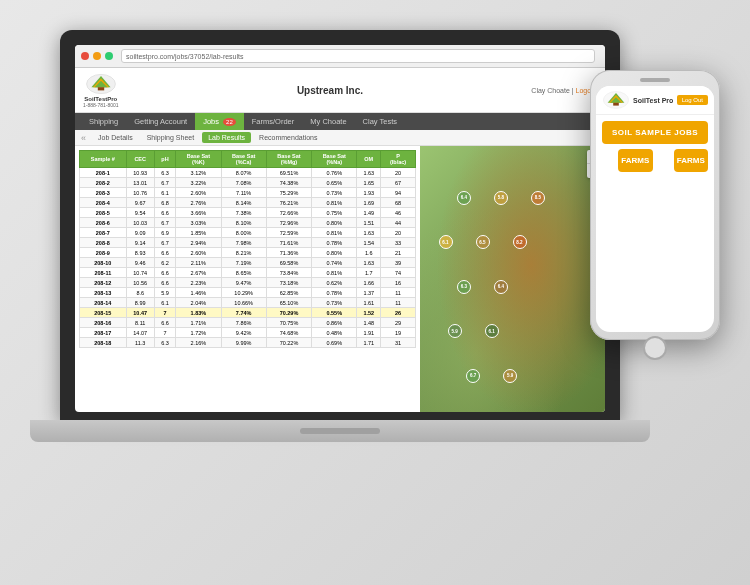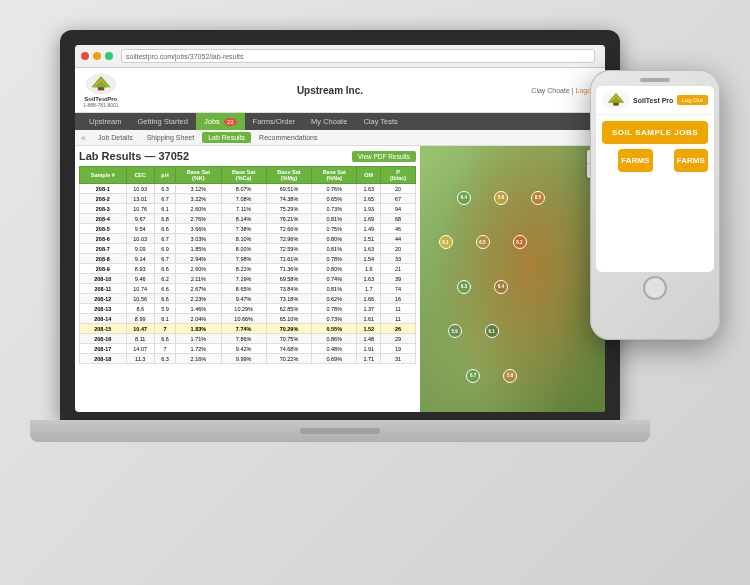--- a/index.html
+++ b/index.html
@@ -320,23 +320,23 @@
     }
     .phone-speaker {
       width: 30px;
       height: 4px;
       background: #aaa;
       border-radius: 2px;
       margin: 0 auto 4px;
     }
     .phone-screen {
       background: #fff;
-      border-radius: 6px;
+      border-radius: 14px;
       overflow: hidden;
-      height: 186px;
+      height: 246px;
     }
     .phone-home-btn {
       width: 24px;
       height: 24px;
       border-radius: 50%;
       border: 2px solid #aaa;
       background: #e0e0e0;
       margin: 4px auto 0;
     }
 
@@ -438,43 +438,39 @@
           <span class="logo-phone">1-888-781-8001</span>
         </div>
         <div class="app-title">Upstream Inc.</div>
         <div class="user-info">
           <span>Clay Choate</span> | 
           <a>Logout</a>
         </div>
       </div>
 
       <div class="app-nav">
-        <div class="nav-item">Upstream</div>
-        <div class="nav-item">Getting Started</div>
+        <div class="nav-item">Shipping</div>
+        <div class="nav-item">Getting Account</div>
         <div class="nav-item active">Jobs <span class="nav-badge">22</span></div>
         <div class="nav-item">Farms/Order</div>
         <div class="nav-item">My Choate</div>
         <div class="nav-item">Clay Tests</div>
       </div>
 
       <div class="sub-nav">
         <span class="sub-nav-back">«</span>
         <div class="sub-nav-item">Job Details</div>
         <div class="sub-nav-item">Shipping Sheet</div>
         <div class="sub-nav-item active">Lab Results</div>
         <div class="sub-nav-item">Recommendations</div>
       </div>
 
       <div class="content-area">
 
         <div class="main-content">
-          <div class="content-header">
-            <h2 class="page-title">Lab Results — 37052</h2>
-            <button class="btn-pdf">View PDF Results</button>
-          </div>
           <div style="overflow-y:auto; height:calc(100% - 22px);">
             <table class="data-table">
               <thead>
                 <tr>
                   <th>Sample #</th>
                   <th>CEC</th>
                   <th>pH</th>
                   <th>Base Sat<br>(%K)</th>
                   <th>Base Sat<br>(%Ca)</th>
                   <th>Base Sat<br>(%Mg)</th>

